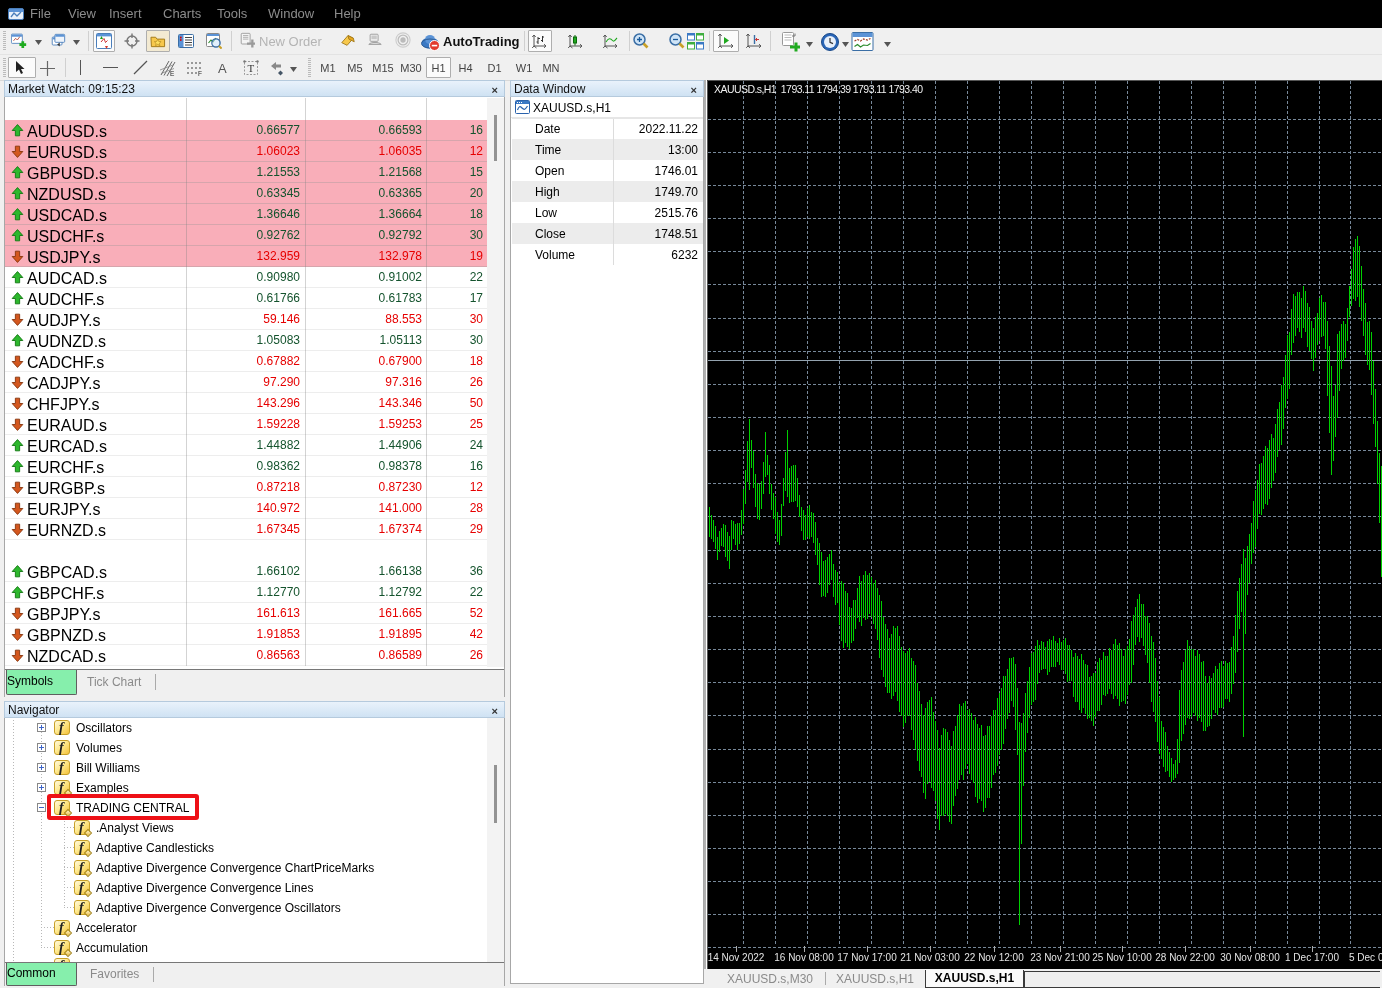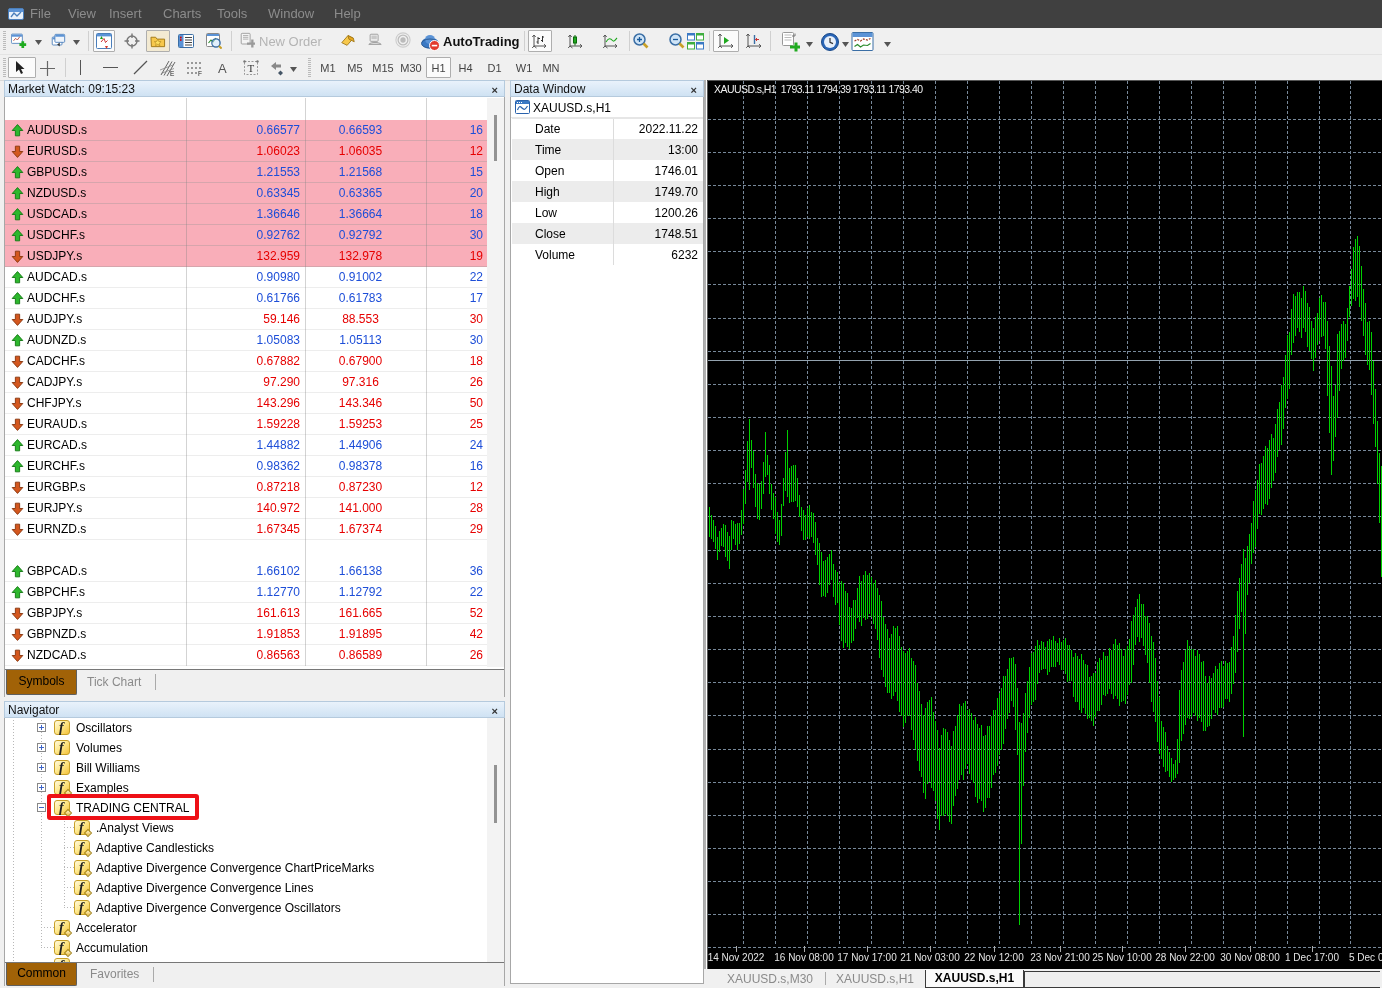--- a/index.html
+++ b/index.html
@@ -1,42 +1,42 @@
 <!DOCTYPE html>
 <html><head><meta charset="utf-8"><style>
 *{margin:0;padding:0;box-sizing:border-box}
 html,body{width:1382px;height:988px;overflow:hidden;background:#f0f0f0;
 font-family:"Liberation Sans",sans-serif;font-size:12px;color:#000}
 .abs{position:absolute}
-#menubar{position:absolute;left:0;top:0;width:1382px;height:28px;background:#404040}
+#menubar{position:absolute;left:0;top:0;width:1382px;height:28px;background:#000000}
 .menu{position:absolute;top:0;height:28px;line-height:28px;color:#8c8c8c;font-size:13px}
 #tb1{position:absolute;left:0;top:28px;width:1382px;height:27px;background:#f0f0f0;border-bottom:1px solid #e3e3e3}
 #tb2{position:absolute;left:0;top:55px;width:1382px;height:26px;background:#f0f0f0;border-bottom:1px solid #d8d8d8}
 .vsep{position:absolute;width:1px;background:#d0d0d0}
 .handle{position:absolute;width:3px;background-image:repeating-linear-gradient(#bbb 0 1px,#f0f0f0 1px 2px)}
 .tbtn{position:absolute;border:1px solid #aeaeae;background:#fbfbfb;border-radius:1px}
 .tf{position:absolute;top:0;height:26px;line-height:26px;font-size:11px;color:#444;text-align:center}
 .panel-title{z-index:5;position:absolute;background:linear-gradient(#e9f2fb,#cfe2f3);border:1px solid #b5cadd;font-size:12px;color:#111;line-height:16px;padding-left:3px}
 .closex{position:absolute;font-size:11px;font-weight:700;color:#333}
 #mw{position:absolute;left:4px;top:80px;width:501px;height:617px;background:#fff;border:1px solid #a7a7a7}
 #mwtitle{left:4px;top:80px;width:501px;height:17px}
 #nav{position:absolute;left:4px;top:701px;width:501px;height:285px;background:#fff;border:1px solid #a7a7a7}
 #navtitle{left:4px;top:701px;width:501px;height:17px}
 #dw{position:absolute;left:510px;top:80px;width:194px;height:904px;background:#fff;border:1px solid #a7a7a7}
 #dwtitle{left:510px;top:80px;width:194px;height:17px}
 .mwrow{position:absolute;left:0;width:484px;height:21px;border-bottom:1px solid #ededed}
 .pink.mwrow{border-bottom:1px solid rgba(150,150,150,.35)}
 .pink{background:#f9aeb9}
-.sym{position:absolute;left:22px;top:3px;font-size:12px;color:#000}
+.sym{position:absolute;left:22px;top:3px;font-size:16px;color:#000}
 .bid{position:absolute;width:121px;left:174px;top:3px;text-align:right}
-.ask{position:absolute;width:123px;left:294px;top:3px;text-align:center}
+.ask{position:absolute;width:123px;left:294px;top:3px;text-align:right}
 .exc{position:absolute;width:62px;left:416px;top:3px;text-align:right}
-.blue{color:#1d4ed8}.red{color:#e60000}
+.blue{color:#14532d}.red{color:#e60000}
 .colline{position:absolute;top:39px;width:1px;height:546px;background:rgba(130,130,130,.35)}
-.tab{position:absolute;background:#a16207;border:1px solid #5f5f5f;border-top:none;text-align:center;font-size:12px;color:#000;border-radius:0 0 2px 2px}
+.tab{position:absolute;background:#86efac;border:1px solid #5f5f5f;border-top:none;text-align:left;font-size:12px;color:#000;border-radius:0 0 2px 2px}
 .tabgray{position:absolute;font-size:12px;color:#8a8a8a}
 .treerow{position:absolute;left:0;width:480px;height:20px}
 .tlabel{position:absolute;top:3px;font-size:12px;color:#000;white-space:nowrap}
 .ficon{position:absolute;width:16px;height:15px;border:1px solid #c8a028;border-radius:3px;background:linear-gradient(135deg,#fffbe0 0%,#ffe98e 45%,#f3c23c 100%)}
 .ficon i{position:absolute;left:4px;top:-1px;font-family:"Liberation Serif",serif;font-style:italic;font-weight:700;font-size:14px;color:#222}
 .fdia{position:absolute;width:6px;height:6px;right:-2px;bottom:-2px;background:linear-gradient(135deg,#fff8d0,#e8b83c);border:1px solid #a88820;transform:rotate(45deg)}
 .expbox{position:absolute;width:9px;height:9px;border:1px solid #888;background:#fff}
 .expbox .h{position:absolute;left:1px;top:3px;width:5px;height:1px;background:#3c64c8}
 .expbox .v{position:absolute;left:3px;top:1px;width:1px;height:5px;background:#3c64c8}
 .dwrow{position:absolute;left:1px;width:191px;height:21px}
@@ -660,21 +660,21 @@
  <div class="dwrow" style="top:79px">
       <span class="dwlab">Open</span>
       <span class="dwval">1746.01</span>
     </div>
  <div class="dwrow dwgray" style="top:100px">
       <span class="dwlab">High</span>
       <span class="dwval">1749.70</span>
     </div>
  <div class="dwrow" style="top:121px">
       <span class="dwlab">Low</span>
-      <span class="dwval">1200.26</span>
+      <span class="dwval">2515.76</span>
     </div>
  <div class="dwrow dwgray" style="top:142px">
       <span class="dwlab">Close</span>
       <span class="dwval">1748.51</span>
     </div>
  <div class="dwrow" style="top:163px">
       <span class="dwlab">Volume</span>
       <span class="dwval">6232</span>
     </div>
  <div class="abs" style="left:102px;top:37px;width:1px;height:147px;background:#dcdcdc"></div>

